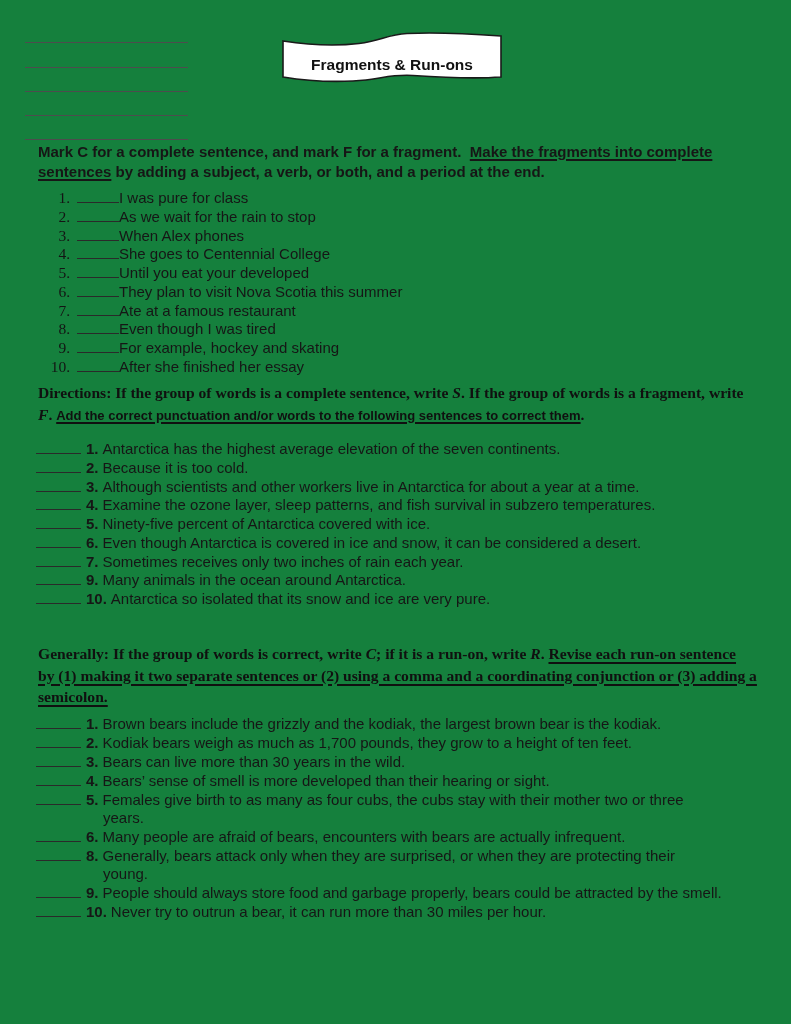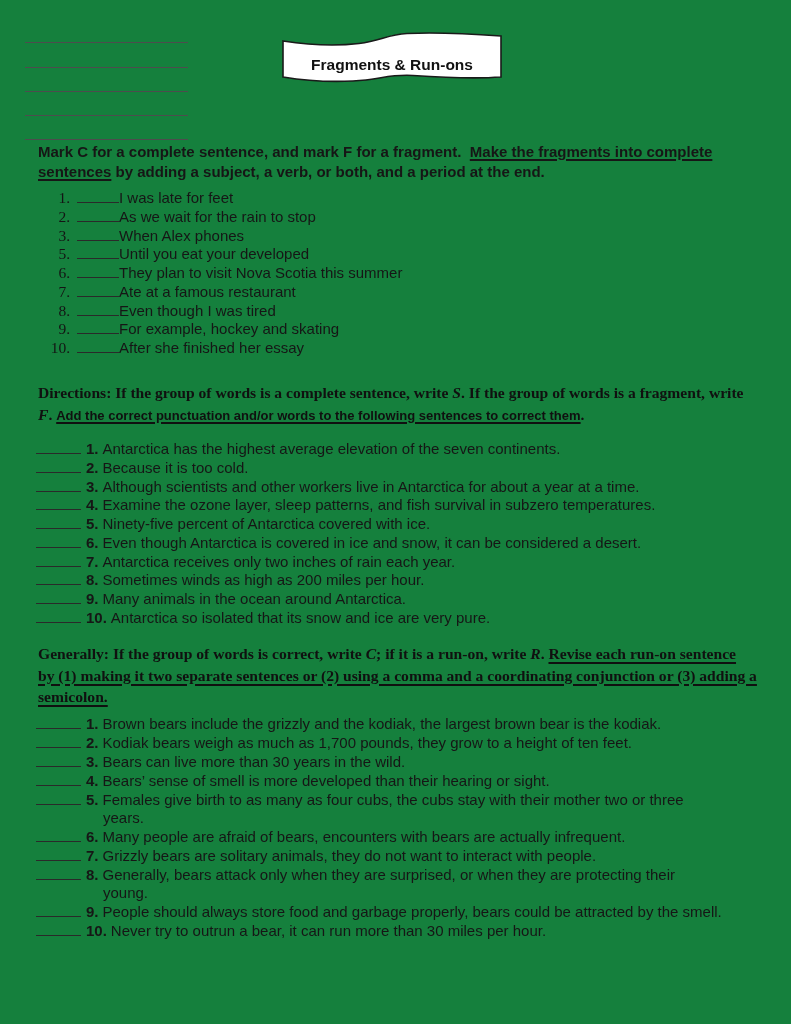--- a/index.html
+++ b/index.html
@@ -75,63 +75,62 @@
     </svg>
     <div class="banner-title">Fragments &amp; Run-ons</div>
   </div>
 
   <div class="intro">
     <span>Mark C for a complete sentence, and mark F for a fragment.&nbsp; </span><span class="u">Make the fragments into complete</span><br>
     <span class="u">sentences</span><span> by adding a subject, a verb, or both, and a period at the end.</span>
   </div>
 
   <div class="list1">
-    <div class="row1"><span class="num1">1.</span><span class="blank1"></span><span>I was late for feet</span></div>
+    <div class="row1"><span class="num1">1.</span><span class="blank1"></span><span>I was pure for class</span></div>
     <div class="row1"><span class="num1">2.</span><span class="blank1"></span><span>As we wait for the rain to stop</span></div>
     <div class="row1"><span class="num1">3.</span><span class="blank1"></span><span>When Alex phones</span></div>
+    <div class="row1"><span class="num1">4.</span><span class="blank1"></span><span>She goes to Centennial College</span></div>
     <div class="row1"><span class="num1">5.</span><span class="blank1"></span><span>Until you eat your developed</span></div>
     <div class="row1"><span class="num1">6.</span><span class="blank1"></span><span>They plan to visit Nova Scotia this summer</span></div>
     <div class="row1"><span class="num1">7.</span><span class="blank1"></span><span>Ate at a famous restaurant</span></div>
     <div class="row1"><span class="num1">8.</span><span class="blank1"></span><span>Even though I was tired</span></div>
     <div class="row1"><span class="num1">9.</span><span class="blank1"></span><span>For example, hockey and skating</span></div>
     <div class="row1"><span class="num1">10.</span><span class="blank1"></span><span>After she finished her essay</span></div>
   </div>
 
   <div class="dir dir2">
     <span>Directions: If the group of words is a complete sentence, write </span><span class="it">S</span><span>. If the group of words is a fragment, write</span><br>
     <span class="it">F</span><span>. </span><span class="u-sans">Add the correct punctuation and/or words to the following sentences to correct them</span><span>.</span>
   </div>
 
   <div class="list2">
     <div class="row2"><span class="blank2"></span><span class="num2">1.</span><span>Antarctica has the highest average elevation of the seven continents.</span></div>
     <div class="row2"><span class="blank2"></span><span class="num2">2.</span><span>Because it is too cold.</span></div>
     <div class="row2"><span class="blank2"></span><span class="num2">3.</span><span>Although scientists and other workers live in Antarctica for about a year at a time.</span></div>
     <div class="row2"><span class="blank2"></span><span class="num2">4.</span><span>Examine the ozone layer, sleep patterns, and fish survival in subzero temperatures.</span></div>
     <div class="row2"><span class="blank2"></span><span class="num2">5.</span><span>Ninety-five percent of Antarctica covered with ice.</span></div>
     <div class="row2"><span class="blank2"></span><span class="num2">6.</span><span>Even though Antarctica is covered in ice and snow, it can be considered a desert.</span></div>
-    <div class="row2"><span class="blank2"></span><span class="num2">7.</span><span>Antarctica receives only two inches of rain each year.</span></div>
-    <div class="row2"><span class="blank2"></span><span class="num2">8.</span><span>Sometimes winds as high as 200 miles per hour.</span></div>
+    <div class="row2"><span class="blank2"></span><span class="num2">7.</span><span>Sometimes receives only two inches of rain each year.</span></div>
     <div class="row2"><span class="blank2"></span><span class="num2">9.</span><span>Many animals in the ocean around Antarctica.</span></div>
     <div class="row2"><span class="blank2"></span><span class="num2">10.</span><span>Antarctica so isolated that its snow and ice are very pure.</span></div>
   </div>
 
   <div class="dir dir3">
     <span>Generally: If the group of words is correct, write </span><span class="it">C</span><span>; if it is a run-on, write </span><span class="it">R</span><span>. </span><span class="u-serif">Revise each run-on sentence</span><br>
     <span class="u-serif">by (1) making it two separate sentences or (2) using a comma and a coordinating conjunction or (3) adding a</span><br>
     <span class="u-serif">semicolon.</span>
   </div>
 
   <div class="list3">
     <div class="row2"><span class="blank2"></span><span class="num2">1.</span><span>Brown bears include the grizzly and the kodiak, the largest brown bear is the kodiak.</span></div>
     <div class="row2"><span class="blank2"></span><span class="num2">2.</span><span>Kodiak bears weigh as much as 1,700 pounds, they grow to a height of ten feet.</span></div>
     <div class="row2"><span class="blank2"></span><span class="num2">3.</span><span>Bears can live more than 30 years in the wild.</span></div>
     <div class="row2"><span class="blank2"></span><span class="num2">4.</span><span>Bears’ sense of smell is more developed than their hearing or sight.</span></div>
     <div class="row2"><span class="blank2"></span><span class="num2">5.</span><span>Females give birth to as many as four cubs, the cubs stay with their mother two or three</span></div>
     <div class="cont2">years.</div>
     <div class="row2"><span class="blank2"></span><span class="num2">6.</span><span>Many people are afraid of bears, encounters with bears are actually infrequent.</span></div>
-    <div class="row2"><span class="blank2"></span><span class="num2">7.</span><span>Grizzly bears are solitary animals, they do not want to interact with people.</span></div>
     <div class="row2"><span class="blank2"></span><span class="num2">8.</span><span>Generally, bears attack only when they are surprised, or when they are protecting their</span></div>
     <div class="cont2">young.</div>
     <div class="row2"><span class="blank2"></span><span class="num2">9.</span><span>People should always store food and garbage properly, bears could be attracted by the smell.</span></div>
     <div class="row2"><span class="blank2"></span><span class="num2">10.</span><span>Never try to outrun a bear, it can run more than 30 miles per hour.</span></div>
   </div>
 
 </div>
 
 </body></html>

